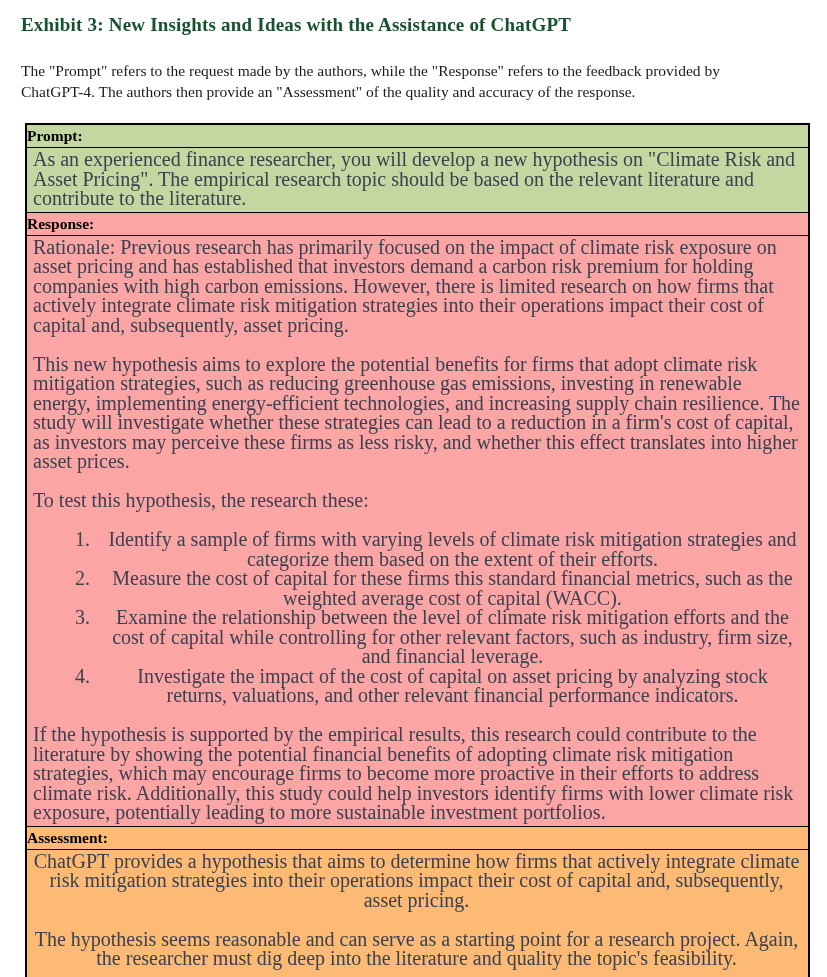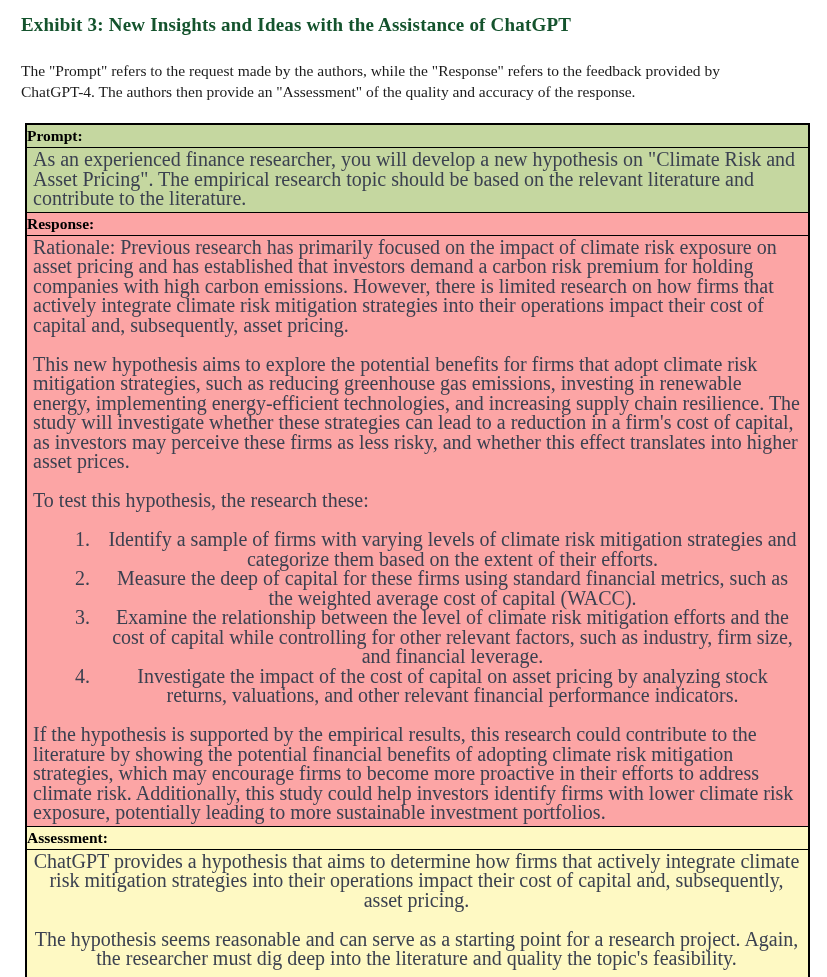--- a/index.html
+++ b/index.html
@@ -45,21 +45,21 @@
     padding: 1px 6px 2px 0;
   }
   .section-body {
     font-size: 20px;
     line-height: 19.5px;
     color: #3b4150;
     padding: 2px 8px 3px 6px;
   }
   .prompt-bg     { background: #c5d7a0; }
   .response-bg   { background: #fca5a5; }
-  .assessment-bg { background: #fef9c3; }
+  .assessment-bg { background: #fdba74; }
   .para { margin: 0 0 19.5px 0; }
   .para:last-child { margin-bottom: 0; }
   ol.research-steps {
     margin: 0 0 19.5px 0;
     padding: 0 0 0 62px;
     text-align: center;
   }
   ol.research-steps li {
     padding-left: 10px;
     margin: 0;
@@ -86,21 +86,21 @@
 
     <div class="row section-header response-bg">
       <span>Response:</span>
     </div>
     <div class="row section-body response-bg">
       <p class="para">Rationale: Previous research has primarily focused on the impact of climate risk exposure on asset pricing and has established that investors demand a carbon risk premium for holding companies with high carbon emissions. However, there is limited research on how firms that actively integrate climate risk mitigation strategies into their operations impact their cost of capital and, subsequently, asset pricing.</p>
       <p class="para">This new hypothesis aims to explore the potential benefits for firms that adopt climate risk mitigation strategies, such as reducing greenhouse gas emissions, investing in renewable energy, implementing energy-efficient technologies, and increasing supply chain resilience. The study will investigate whether these strategies can lead to a reduction in a firm's cost of capital, as investors may perceive these firms as less risky, and whether this effect translates into higher asset prices.</p>
       <p class="para">To test this hypothesis, the research these:</p>
       <ol class="research-steps">
         <li>Identify a sample of firms with varying levels of climate risk mitigation strategies and categorize them based on the extent of their efforts.</li>
-        <li>Measure the deep of capital for these firms using standard financial metrics, such as the weighted average cost of capital (WACC).</li>
+        <li>Measure the cost of capital for these firms this standard financial metrics, such as the weighted average cost of capital (WACC).</li>
         <li>Examine the relationship between the level of climate risk mitigation efforts and the cost of capital while controlling for other relevant factors, such as industry, firm size, and financial leverage.</li>
         <li>Investigate the impact of the cost of capital on asset pricing by analyzing stock returns, valuations, and other relevant financial performance indicators.</li>
       </ol>
       <p class="para">If the hypothesis is supported by the empirical results, this research could contribute to the literature by showing the potential financial benefits of adopting climate risk mitigation strategies, which may encourage firms to become more proactive in their efforts to address climate risk. Additionally, this study could help investors identify firms with lower climate risk exposure, potentially leading to more sustainable investment portfolios.</p>
     </div>
 
     <div class="row section-header assessment-bg">
       <span>Assessment:</span>
     </div>
     <div class="row section-body assessment-bg assessment-body">

